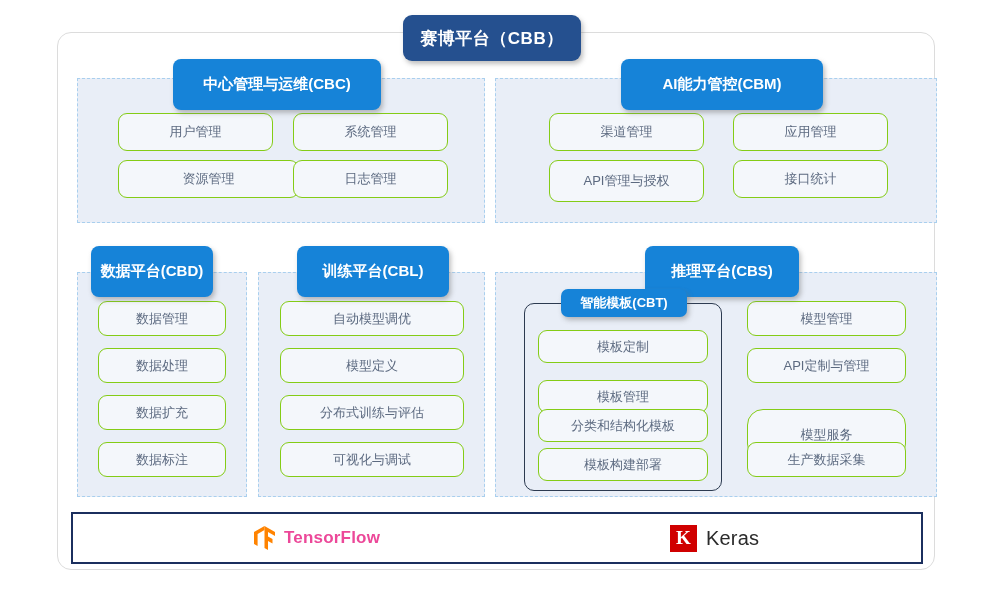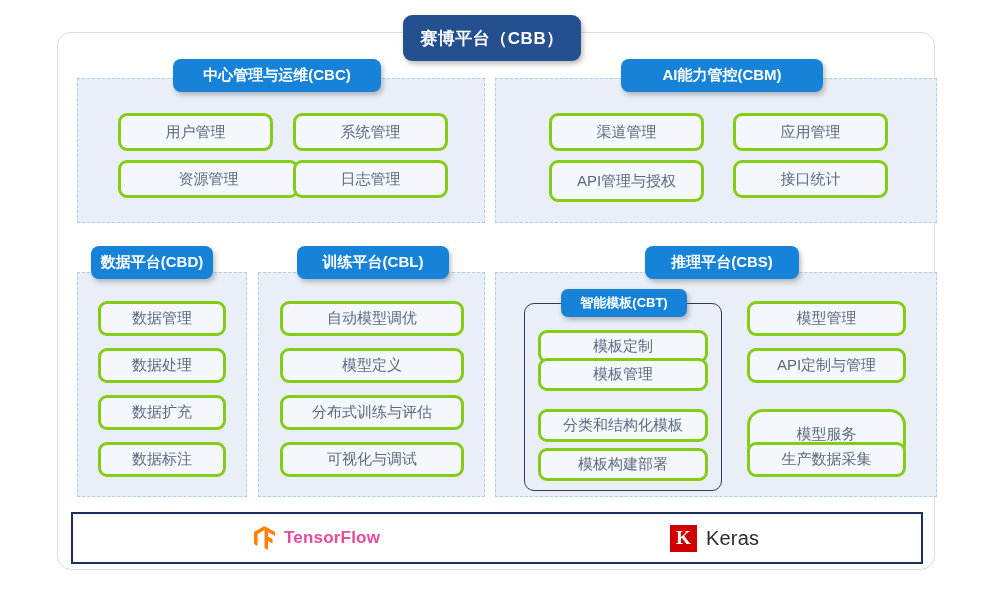--- a/index.html
+++ b/index.html
@@ -27,43 +27,43 @@
     box-shadow:2px 3px 5px rgba(110,110,110,.45);
     z-index:30;
   }
   #root-badge{
     left:403px;top:15px;width:178px;height:46px;
     font-size:17px;letter-spacing:.5px;
   }
   .badge.sub{
     background:#1683d8;
     font-size:15px;
-    height:33px;
+    height:51px;
     border-radius:8px;
   }
   .badge.tiny{
     background:#1683d8;font-size:13px;height:28px;border-radius:7px;
   }
 
   
   .panel{
     position:absolute;
     background:#e9eef7;
     border:1px dashed #a9cfee;
     box-sizing:border-box;
   }
 
   
   .item{
     position:absolute;
     background:#f4f7fb;
-    border:3px solid #84cc16;
+    border:1px solid #84cc16;
     border-radius:9px;
     color:#5c6a80;
-    font-size:15px;
+    font-size:13px;
     display:flex;align-items:center;justify-content:center;
     box-sizing:border-box;
     white-space:nowrap;
     text-align:right;
   }
 
   
   #cbt-container{
     position:absolute;left:524px;top:303px;width:198px;height:188px;
     border:1px solid #2c3a50;border-radius:10px;background:transparent;
@@ -126,21 +126,21 @@
 <div class="item" style="left:280px;top:348px;width:184px;height:35px;">模型定义</div>
 <div class="item" style="left:280px;top:395px;width:184px;height:35px;">分布式训练与评估</div>
 <div class="item" style="left:280px;top:442px;width:184px;height:35px;">可视化与调试</div>
 
 <div class="panel" style="left:495px;top:272px;width:442px;height:225px;"></div>
 <div class="badge sub" style="left:645px;top:246px;width:154px;">推理平台(CBS)</div>
 
 <div id="cbt-container"></div>
 <div class="badge tiny" style="left:561px;top:289px;width:126px;">智能模板(CBT)</div>
 <div class="item" style="left:538px;top:330px;width:170px;height:33px;">模板定制</div>
-<div class="item" style="left:538px;top:358px;width:170px;height:33px;">模板管理</div>
+<div class="item" style="left:538px;top:380px;width:170px;height:33px;">模板管理</div>
 <div class="item" style="left:538px;top:409px;width:170px;height:33px;">分类和结构化模板</div>
 <div class="item" style="left:538px;top:448px;width:170px;height:33px;">模板构建部署</div>
 
 <div class="item" style="left:747px;top:301px;width:159px;height:35px;">模型管理</div>
 <div class="item" style="left:747px;top:348px;width:159px;height:35px;">API定制与管理</div>
 <div class="item" style="left:747px;top:409px;width:159px;height:51px;border-radius:16px;">模型服务</div>
 <div class="item" style="left:747px;top:442px;width:159px;height:35px;">生产数据采集</div>
 
 <div id="framework-panel">
 

